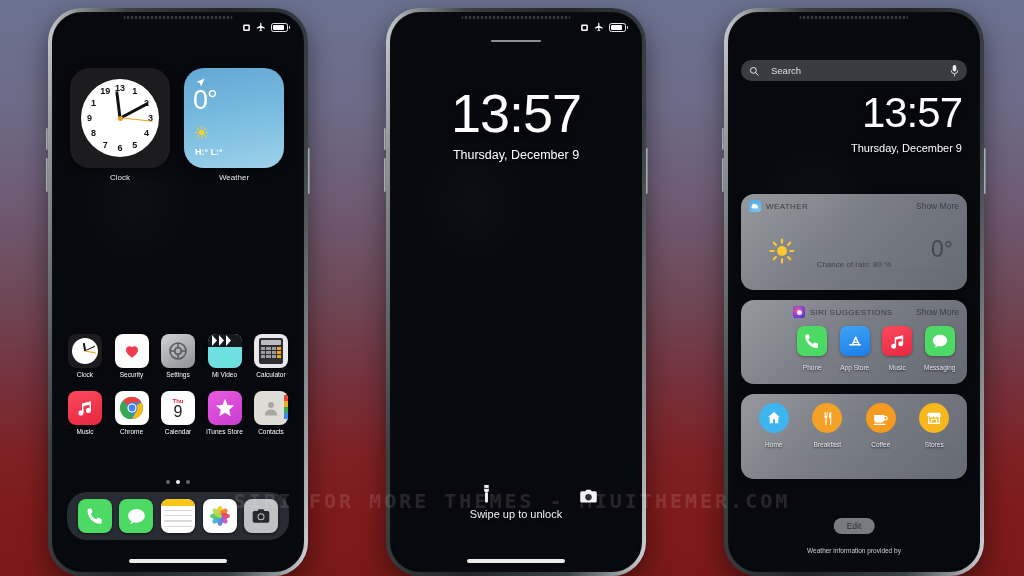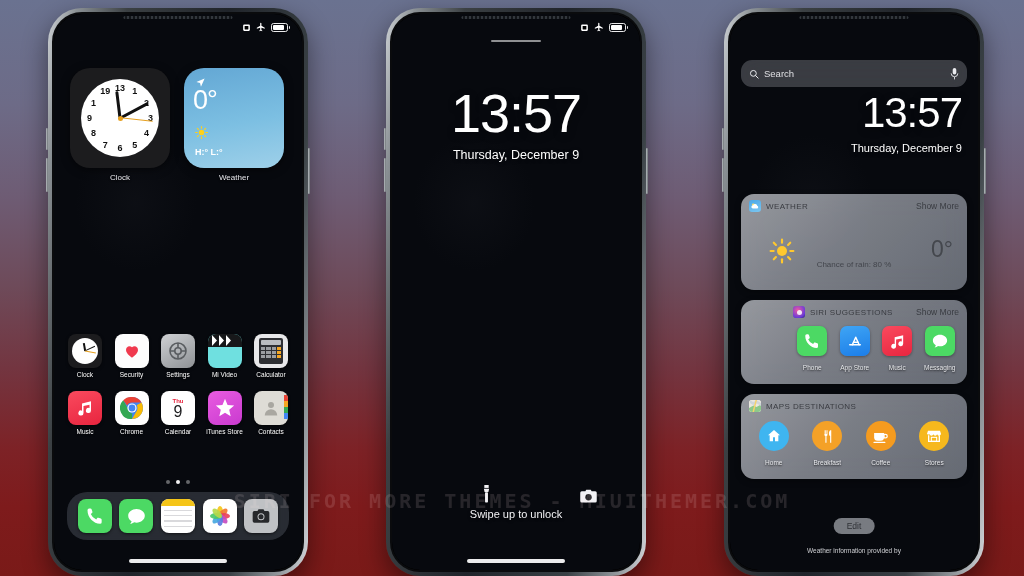--- a/index.html
+++ b/index.html
@@ -148,24 +148,24 @@
   .lock-torch{position:absolute;left:90px;bottom:62px;}
   .lock-cam{position:absolute;right:42px;bottom:62px;}
   .lock-notch-line{
     position:absolute;top:26px;left:50%;transform:translateX(-50%);
     width:50px;height:2px;border-radius:2px;background:rgba(255,255,255,.55);
   }
 
   
   #phone3{left:724px;top:8px;width:252px;height:560px;}
   .searchbar{
-    position:absolute;top:46px;left:11px;right:11px;height:27px;
+    position:absolute;top:46px;left:11px;right:11px;height:21px;
     border-radius:11px;background:rgba(128,130,138,.42);
     backdrop-filter:blur(10px);
-    display:flex;align-items:center;padding:0 8px;box-sizing:border-box;gap:5px;
+    display:flex;align-items:center;padding:0 8px;box-sizing:border-box;gap:12px;
   }
   .searchbar .txt{font-size:9.5px;color:rgba(245,245,248,.88);flex:1;}
   .w3-time{
     position:absolute;top:78px;right:16px;text-align:right;
     font-size:42px;color:#fff;font-weight:300;letter-spacing:-1px;line-height:1;
     text-shadow:0 2px 8px rgba(0,0,0,.4);
   }
   .w3-date{
     position:absolute;top:128px;right:16px;text-align:right;
     font-size:11px;color:#fff;text-shadow:0 1px 4px rgba(0,0,0,.5);
@@ -599,31 +599,20 @@
               <svg width="18" height="18" viewBox="0 0 24 24" fill="#fff">
                   <path d="M12 3.5c5.2 0 9.5 3.4 9.5 7.7S17.2 19 12 19a12 12 0 0 1-2.6-.3c-1.2.9-3 1.7-4.6 1.8.8-.9 1.4-2 1.6-3C4 16.1 2.5 13.9 2.5 11.2 2.5 6.9 6.8 3.5 12 3.5z"></path>
                 </svg>
             </span>
             <span class="nm">Messaging</span>
           </div>
         </div>
       </div>
 
       <div class="card" id="card-maps">
-        <div class="card-hd">
-          <span class="badge" style="background:#e9e6de;">
-            <svg width="12" height="12" viewBox="0 0 24 24">
-                <rect width="24" height="24" fill="#eae7df"></rect>
-                <path d="M0 16l9-5 6 3 9-5v15H0z" fill="#8cc98a"></path>
-                <path d="M2 0l6 4 8-3 8 5v6l-8-5-8 3-6-4z" fill="#cfd5da"></path>
-                <path d="M7 24L13 0h3l-6 24z" fill="#f5d26a"></path>
-              </svg>
-          </span>
-          <span class="ttl">MAPS DESTINATIONS</span>
-        </div>
         <div class="dest-row">
           <div class="dest">
             <span class="ic" style="background:#3fb5f0;">
               <svg width="16" height="16" viewBox="0 0 24 24" fill="#fff">
                   <path d="M12 3l9 8h-2.5v9h-5v-6h-3v6h-5v-9H3z"></path>
                 </svg>
             </span>
             <span class="nm">Home</span>
           </div>
           <div class="dest">

